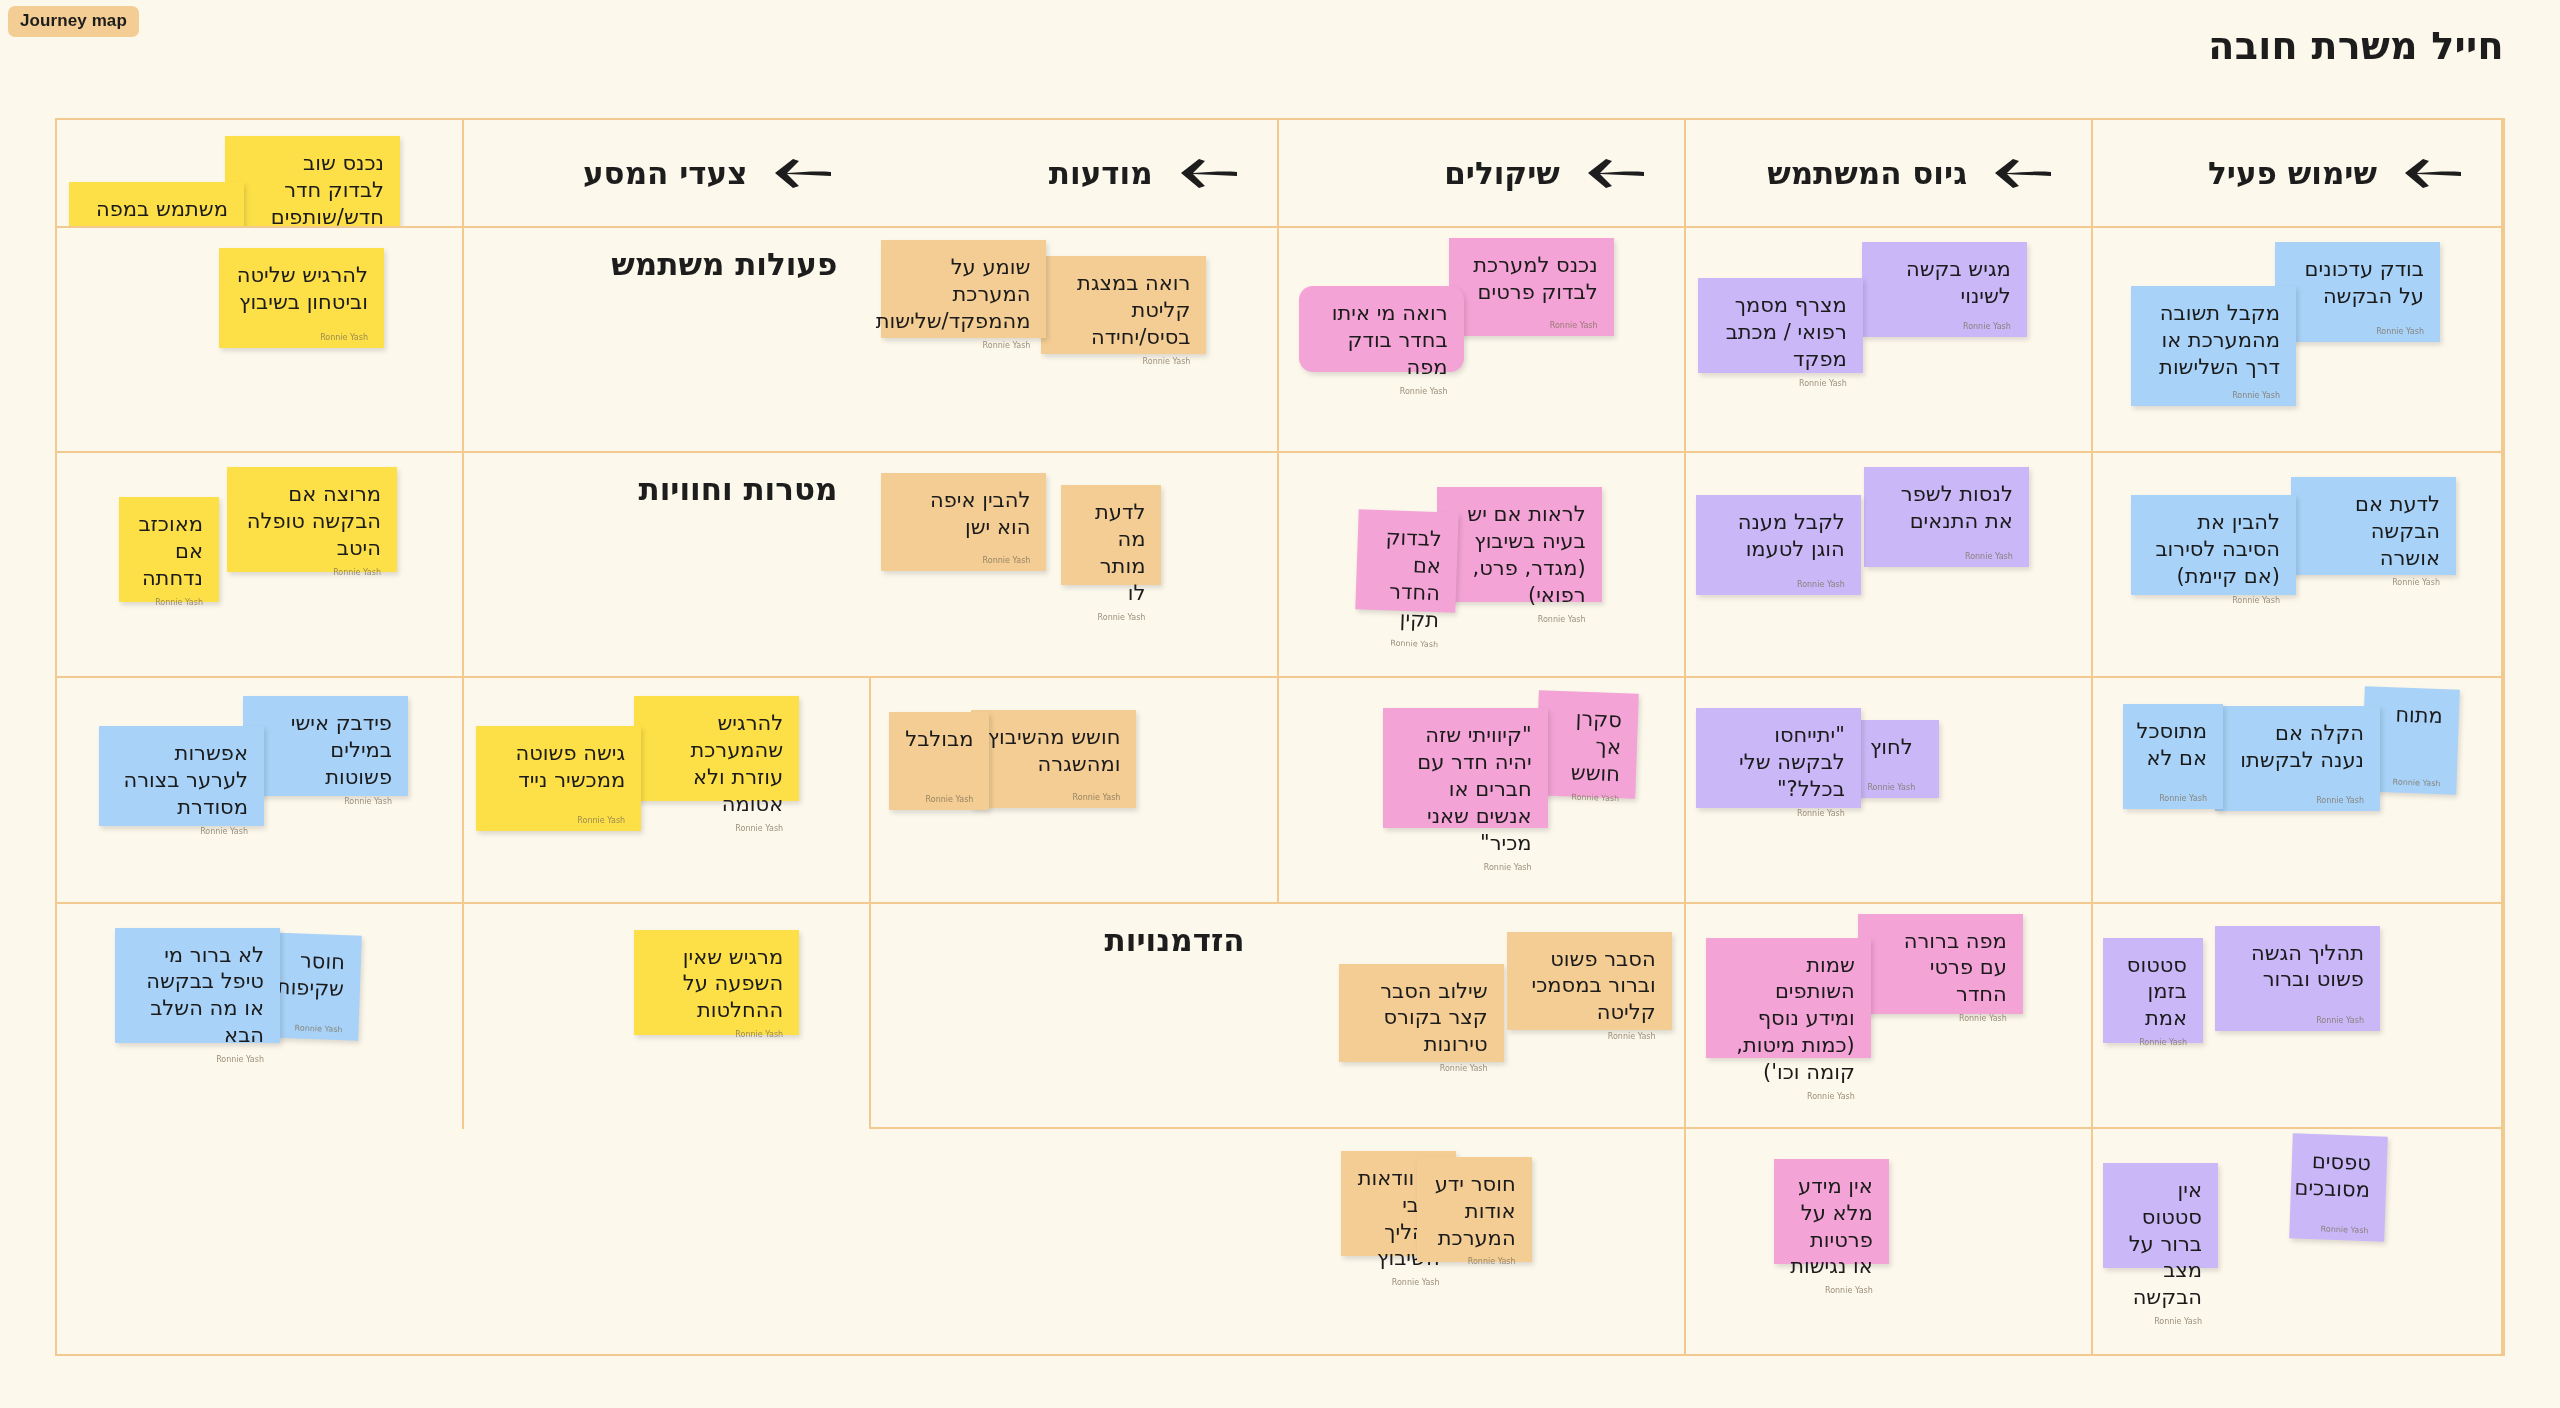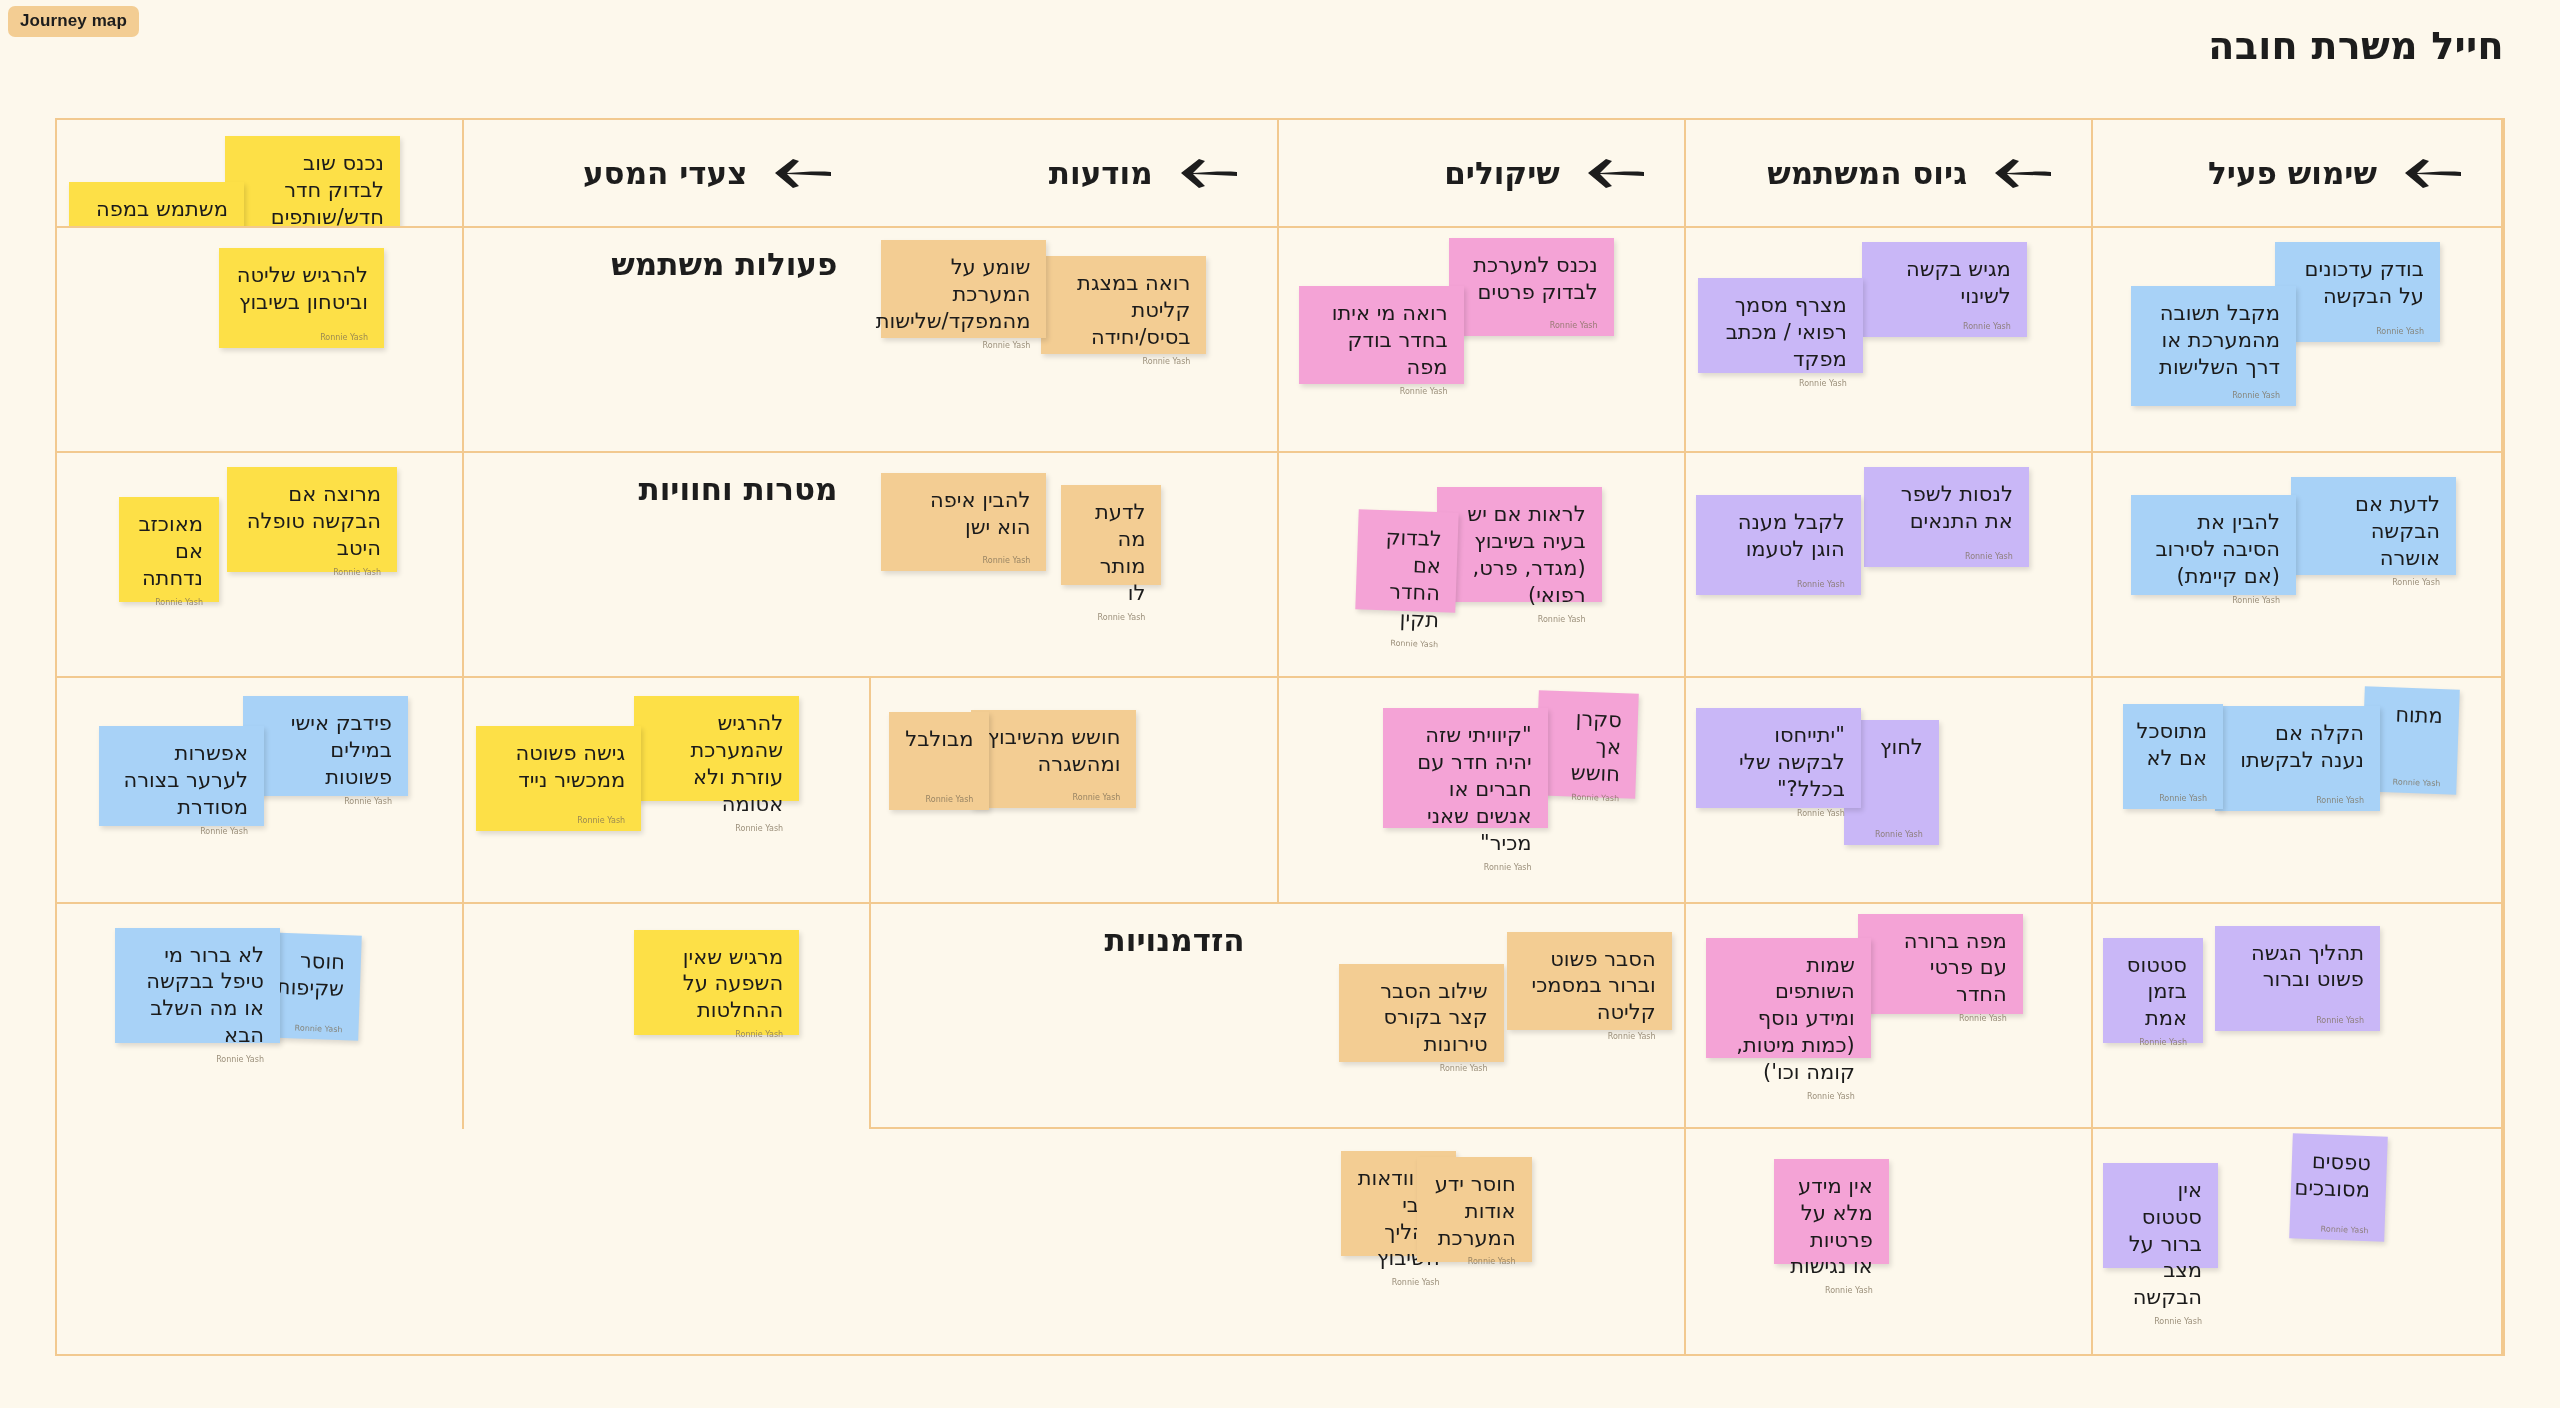--- a/index.html
+++ b/index.html
@@ -172,21 +172,21 @@
       <div class="note purple" style="left: 12px; top: 50px; width: 165px; height: 95px;">
         <div class="txt">מצרף מסמך רפואי / מכתב מפקד</div>
         <div class="author">Ronnie Yash</div>
       </div>
     </div>
     <div class="cell">
       <div class="note pink" style="left: 170px; top: 10px; width: 165px; height: 98px;">
         <div class="txt">נכנס למערכת לבדוק פרטים</div>
         <div class="author">Ronnie Yash</div>
       </div>
-      <div class="note pink" style="left: 20px; top: 58px; width: 165px; height: 98px;">
+      <div class="note pink" style="left: 20px; top: 58px; width: 165px; height: 86px; border-radius: 14px;">
         <div class="txt">רואה מי איתו בחדר בודק מפה</div>
         <div class="author">Ronnie Yash</div>
       </div>
     </div>
     <div class="cell">
       <div class="note orange" style="left: 170px; top: 28px; width: 165px; height: 98px;">
         <div class="txt">רואה במצגת קליטת בסיס/יחידה</div>
         <div class="author">Ronnie Yash</div>
       </div>
       <div class="note orange" style="left: 10px; top: 12px; width: 165px; height: 98px;">
@@ -264,21 +264,21 @@
       <div class="note blue" style="left: 122px; top: 28px; width: 165px; height: 105px;">
         <div class="txt">הקלה אם נענה לבקשתו</div>
         <div class="author">Ronnie Yash</div>
       </div>
       <div class="note blue" style="left: 30px; top: 26px; width: 100px; height: 105px;">
         <div class="txt">מתוסכל אם לא</div>
         <div class="author">Ronnie Yash</div>
       </div>
     </div>
     <div class="cell">
-      <div class="note purple" style="left: 158px; top: 42px; width: 95px; height: 125px;">
+      <div class="note purple" style="left: 158px; top: 42px; width: 95px; height: 78px; align-items: center;">
         <div class="txt">לחוץ</div>
         <div class="author">Ronnie Yash</div>
       </div>
       <div class="note purple" style="left: 10px; top: 30px; width: 165px; height: 100px;">
         <div class="txt">"יתייחסו לבקשה שלי בכלל?"</div>
         <div class="author">Ronnie Yash</div>
       </div>
     </div>
     <div class="cell">
       <div class="note pink" style="left: 258px; top: 14px; width: 100px; height: 105px; transform: rotate(2deg);">

